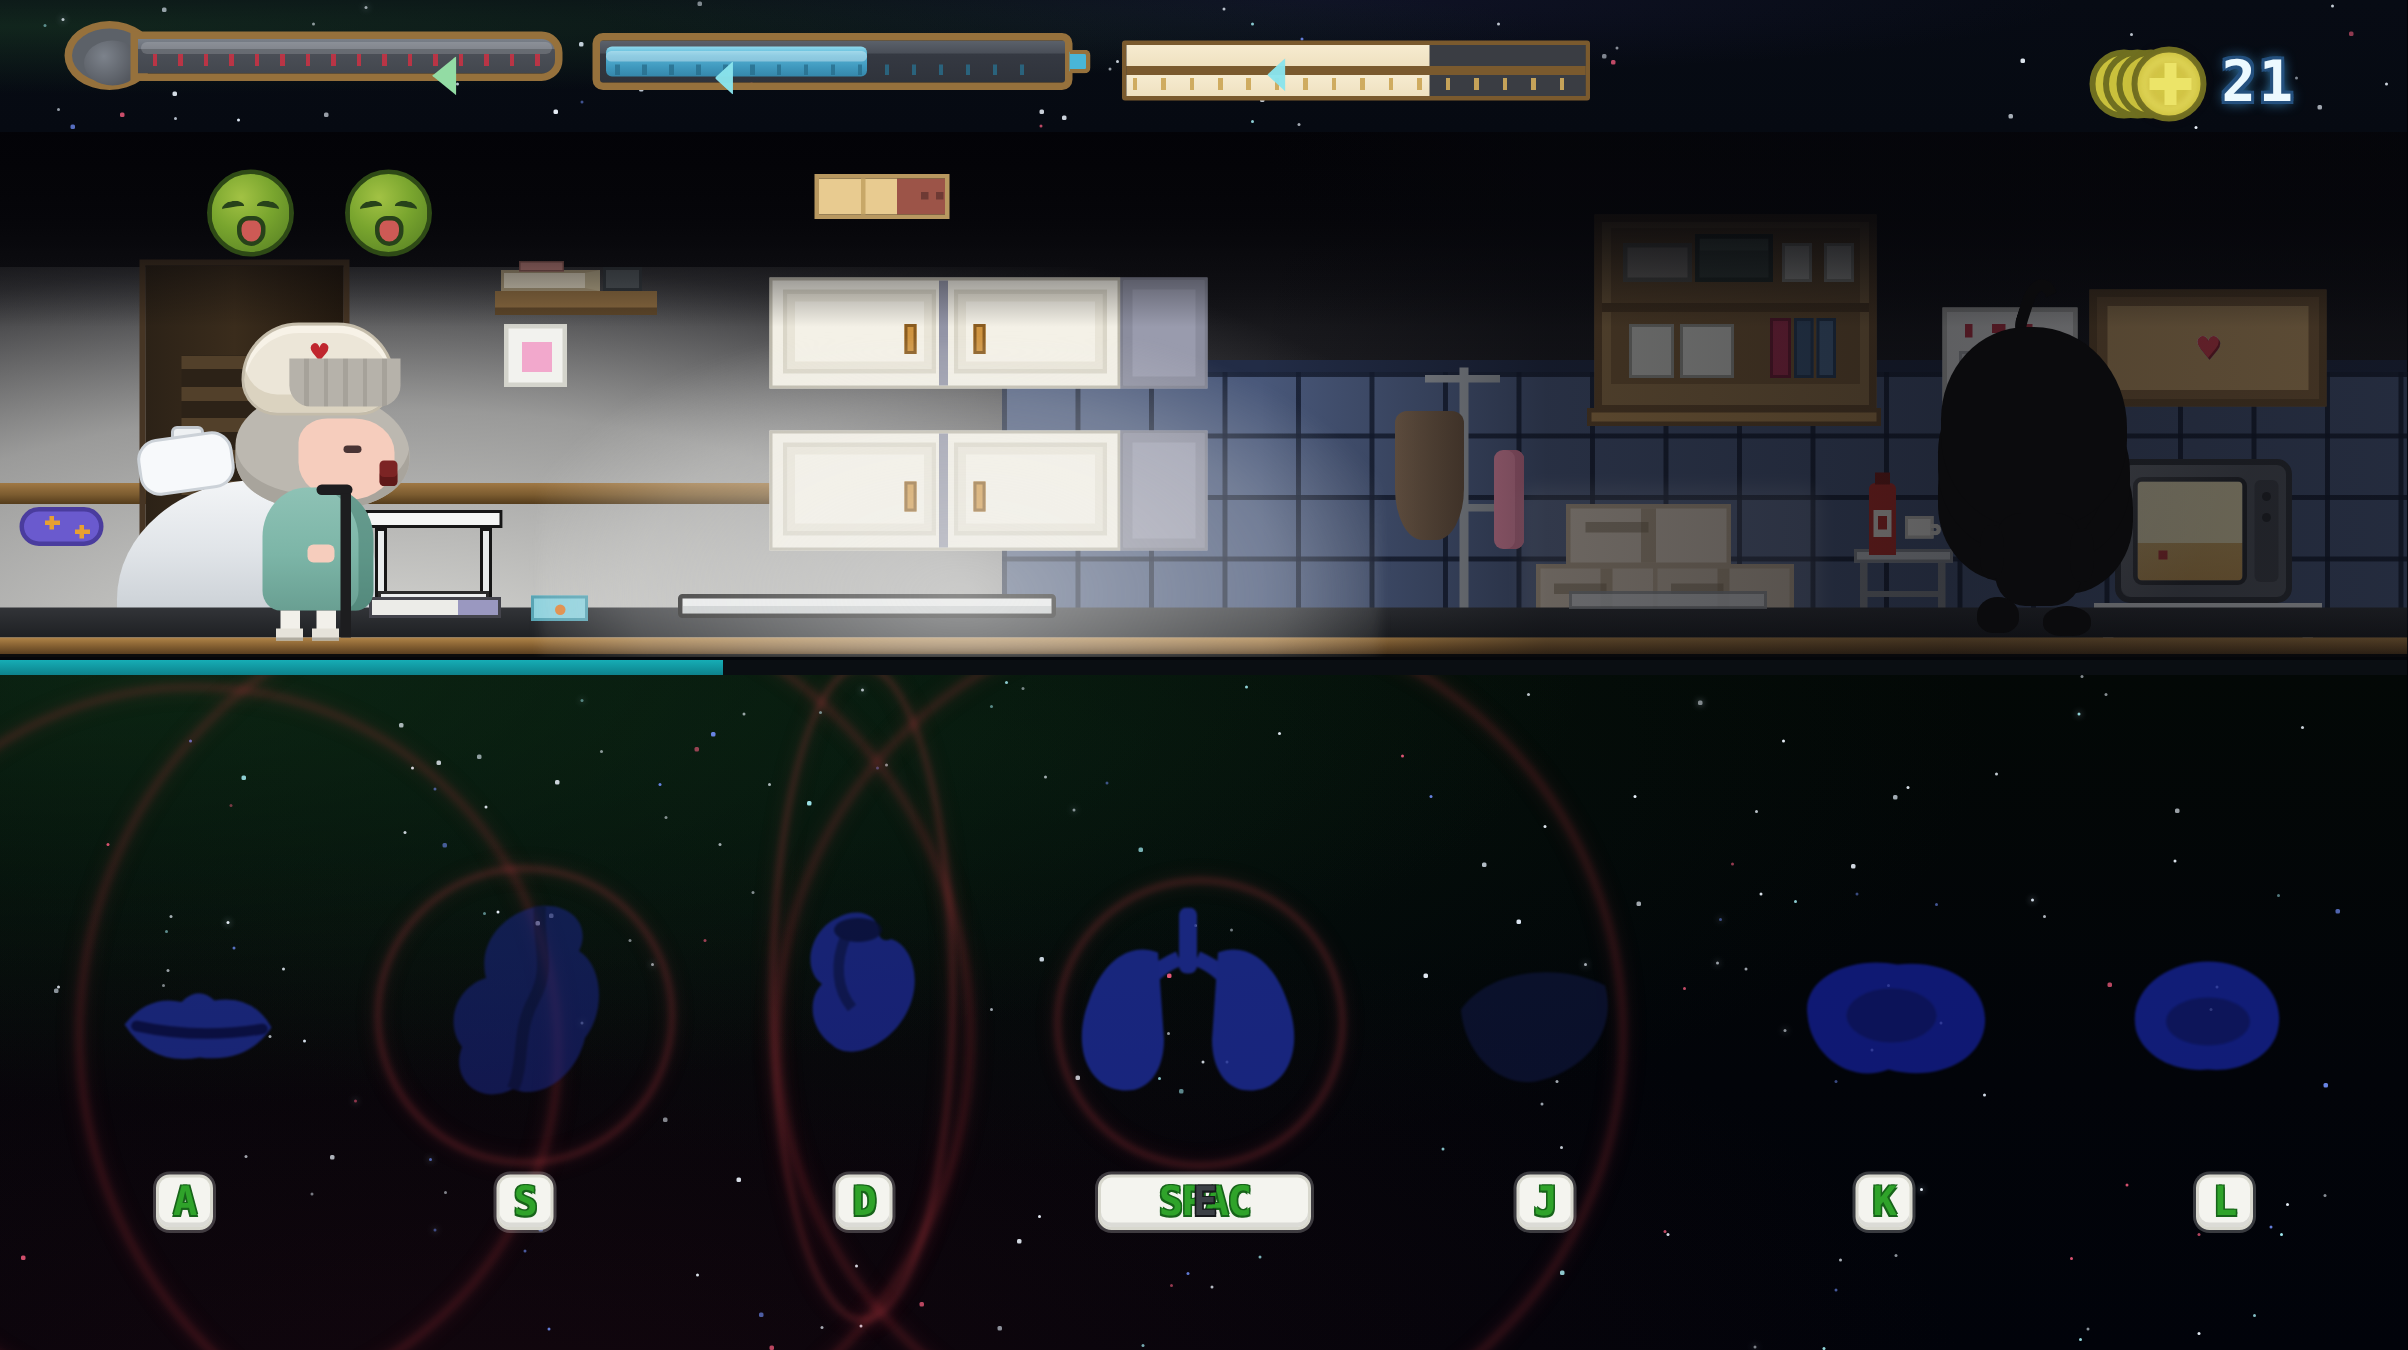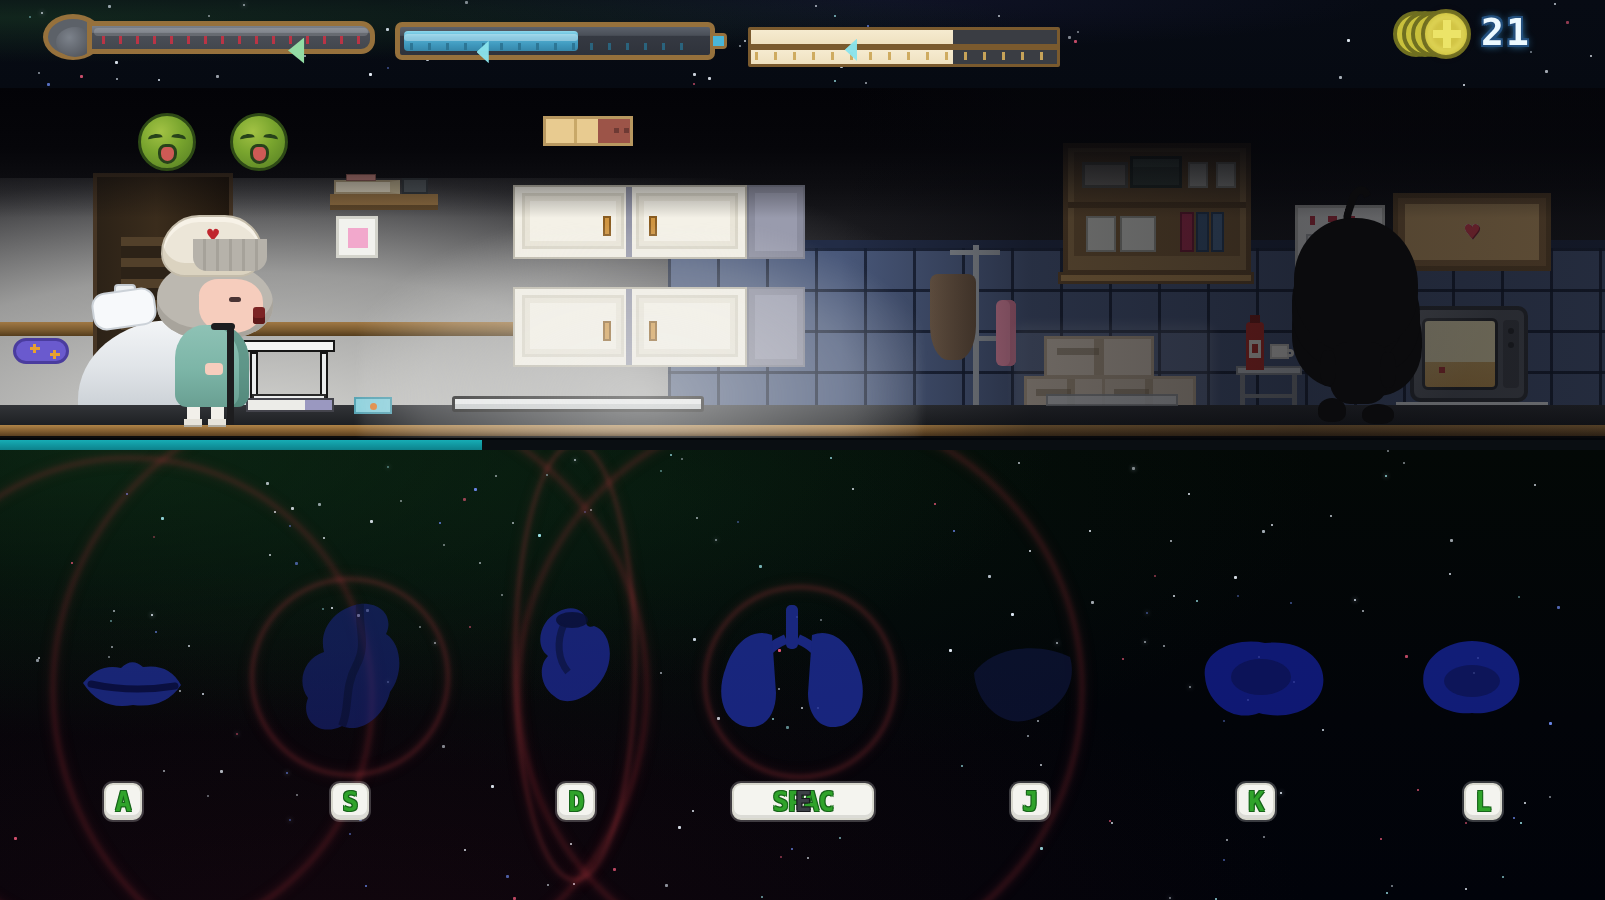--- a/index.html
+++ b/index.html
@@ -46,21 +46,21 @@
      background:repeating-linear-gradient(90deg,rgba(205,168,90,.95) 0 3px,transparent 3px 19px);}
   
   .marker{top:50%;transform:translate(-50%,-50%);display:flex;}
   .arrowL{position:relative;width:12px;height:22px;margin-left:-4px;
      clip-path:polygon(100% 0,100% 100%,0 50%);}
   .m-green .arrowL{background:#93dca4;box-shadow:0 0 6px #93dca4;width:16px;height:26px;}
   .m-cyan .arrowL{background:#8ae4ec;opacity:.9;}
   .m-cyan .arrowL:last-child{opacity:.65;}
 
   
-  #coins{left:1393px;top:6px;width:210px;height:56px;text-align:right;}
+  #coins{left:1393px;top:28px;width:210px;height:56px;text-align:right;}
   .coin-back{top:5px;width:46px;height:46px;border-radius:50%;background:#c9c13c;border:4px solid #6f6f20;}
   #coins .c1{left:0;} #coins .c2{left:9px;} #coins .c3{left:18px;}
   .coin-front{left:28px;top:3px;width:50px;height:50px;border-radius:50%;
      background:#d3cb45;border:4px solid #6f6f20;}
   .coin-front .ring{left:3px;top:3px;width:36px;height:36px;border-radius:50%;border:3px solid #e4dc5e;}
   .coin-front .plusv{left:18px;top:7px;width:8px;height:28px;background:#ece468;}
   .coin-front .plush{left:8px;top:17px;width:28px;height:8px;background:#ece468;}
   #coin-value{left:88px;top:4px;font-size:38px;font-weight:bold;color:#ecf9ff;letter-spacing:2px;
      text-shadow:-2px 0 #24507e,2px 0 #24507e,0 -2px #24507e,0 2px #24507e,
                  -2px -2px #24507e,2px 2px #24507e,-2px 2px #24507e,2px -2px #24507e,0 0 9px #46aef2;}

